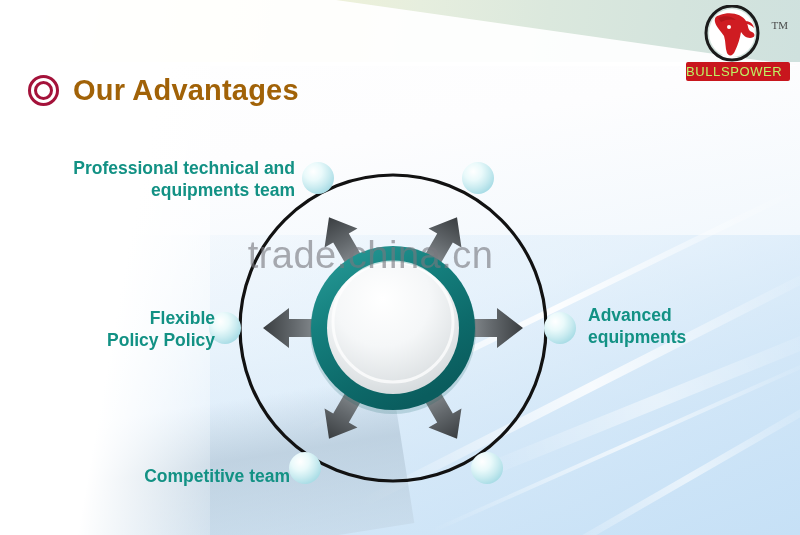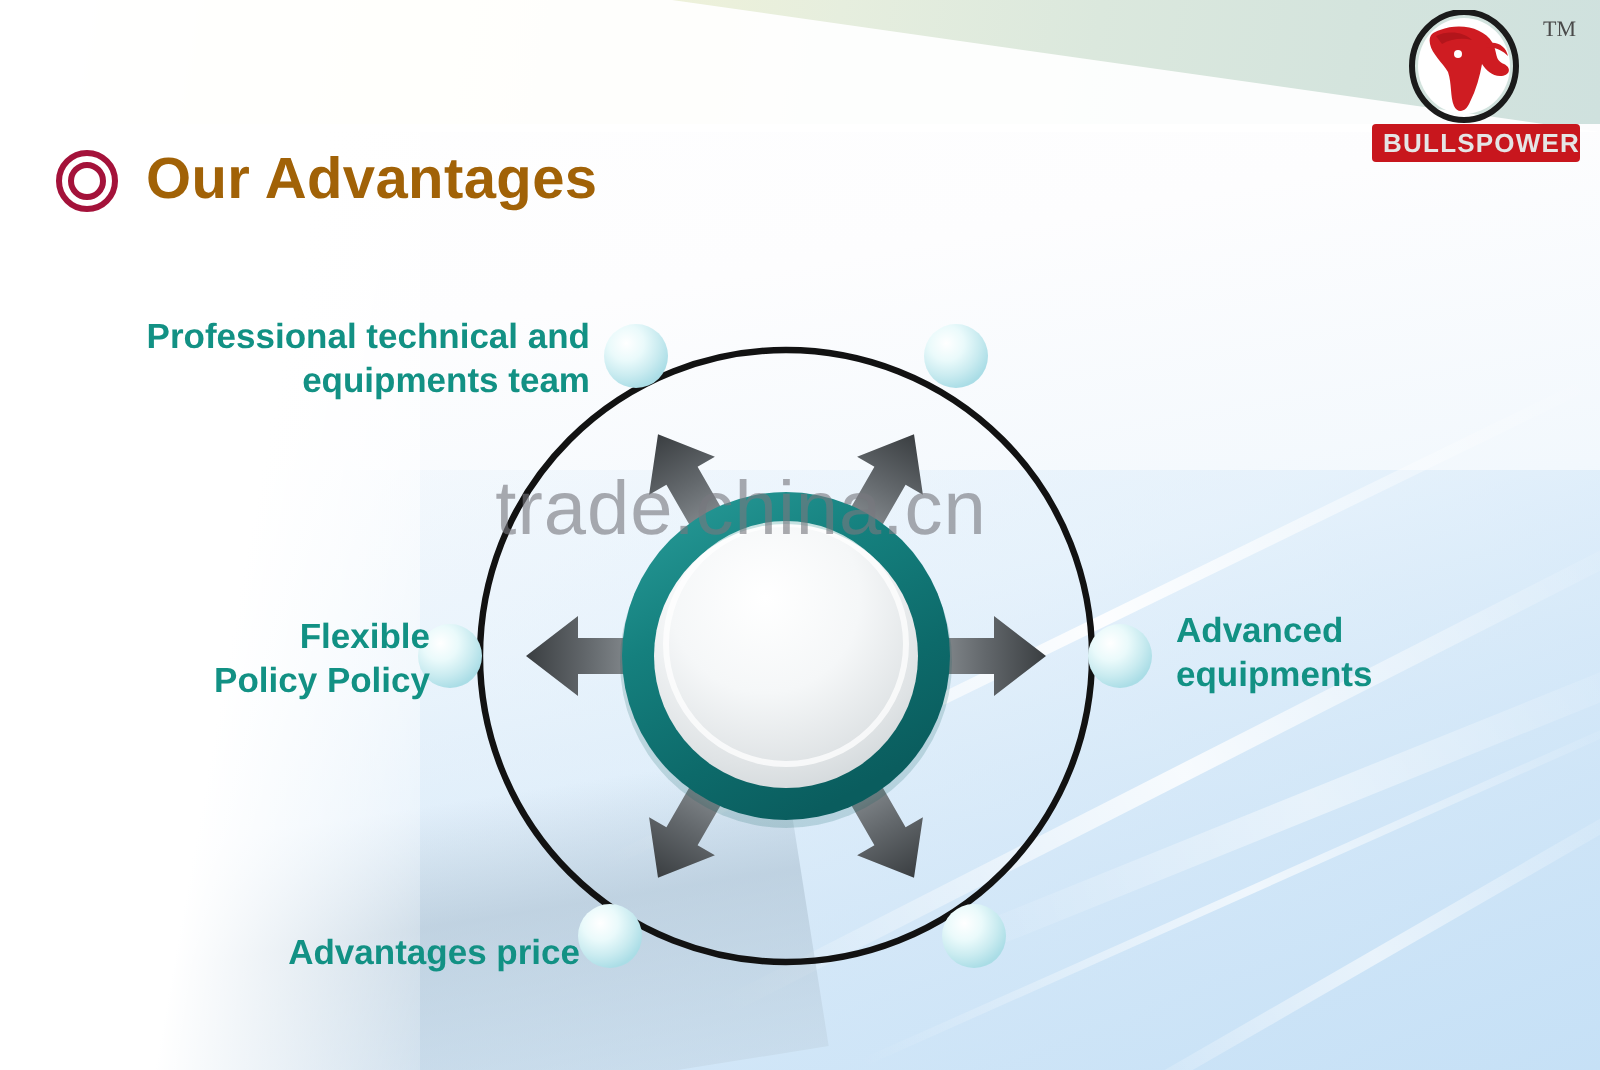--- a/index.html
+++ b/index.html
@@ -85,36 +85,36 @@
     right: 8px; top: 5px;
     width: 108px; height: 78px;
   }
   .logo-mark {
     position: absolute;
     left: 18px; top: 0;
     width: 60px; height: 58px;
   }
   .logo-tm {
     position: absolute;
-    right: 4px; top: 4px;
+    right: 4px; top: 14px;
     font-size: 11px;
     color: #4a4a4a;
     font-family: "Liberation Serif", serif;
   }
   .logo-word {
     position: absolute;
     left: 2px; bottom: 2px;
     width: 104px; height: 19px;
     background: #c8161d;
     border-radius: 2px;
-    color: #e5e5e5;
+    color: #bef264;
     font-size: 13px;
-    font-weight: bold;
+    font-weight: normal;
     letter-spacing: .6px;
-    text-align: right;
+    text-align: left;
     line-height: 19px;
     font-family: "Liberation Sans", sans-serif;
   }
 
   
   .title-row {
     position: absolute;
     left: 28px; top: 74px;
     display: flex;
     align-items: center;
@@ -310,15 +310,15 @@
 
   <div class="watermark">trade.china.cn</div>
 
 
   <div class="nlabel left  lbl-prof">Professional technical and
 equipments team</div>
   <div class="nlabel left  lbl-flex">Flexible
 Policy Policy</div>
   <div class="nlabel right lbl-adv">Advanced
 equipments</div>
-  <div class="nlabel left  lbl-comp">Advantages price</div>
+  <div class="nlabel left  lbl-comp">Competitive team</div>
 
 </div>
 
 </body></html>

